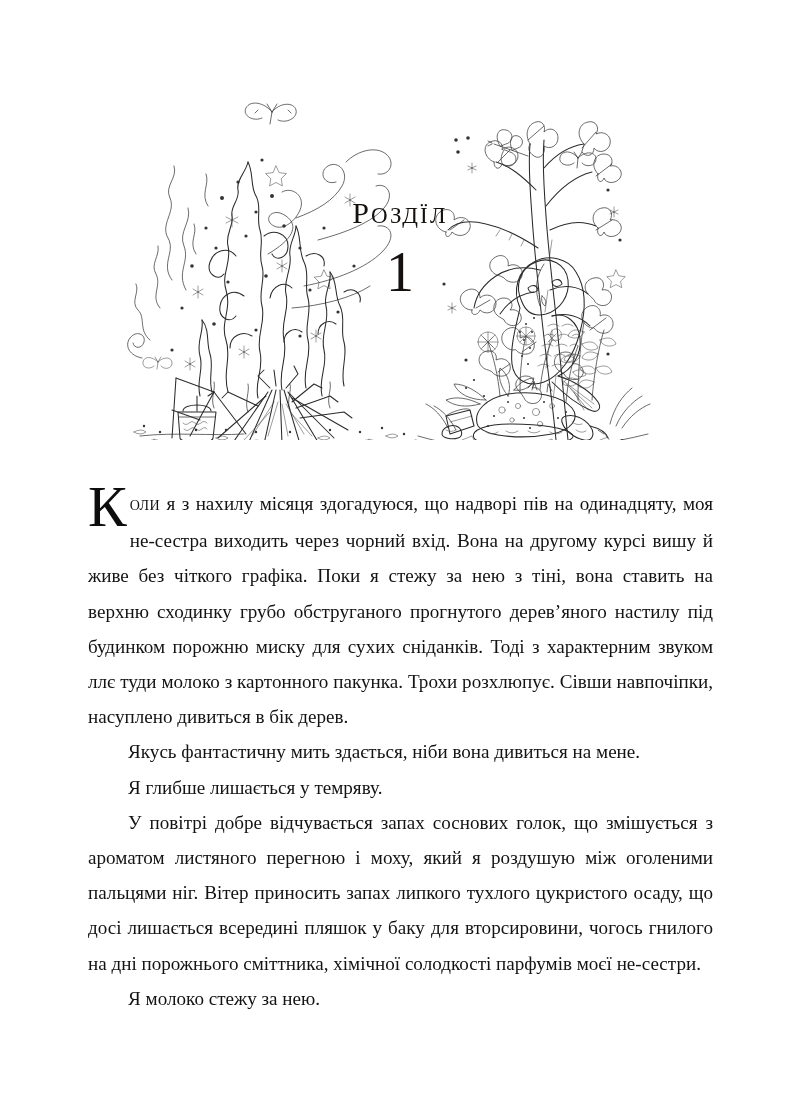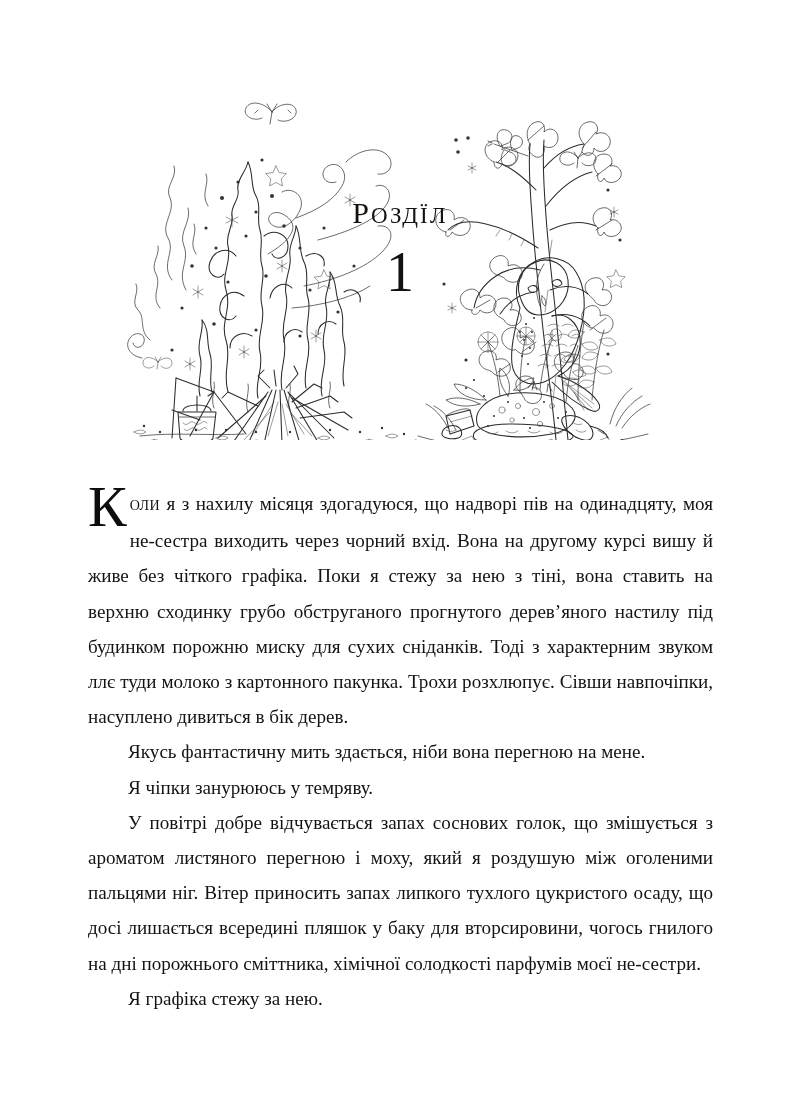--- a/index.html
+++ b/index.html
@@ -561,19 +561,19 @@
     </svg>
   </div>
 
   <div class="chapter-block">
     <div class="chapter-word"><span class="cap">Р</span><span class="sc">оздїл</span></div>
     <div class="chapter-number">1</div>
   </div>
 
   <div class="body-text">
     <p class="para first"><span class="dropcap">К</span><span class="smallcaps-run">оли</span><span> я з нахилу місяця здогадуюся, що надворі пів на оди­надцяту, моя не-сестра виходить через чорний вхід. Вона на другому курсі вишу й живе без чіткого графіка. Поки я стежу за нею з тіні, вона ставить на верхню сходинку грубо обструга­ного прогнутого дерев’яного настилу під будинком порожню миску для сухих сніданків. Тоді з характерним звуком ллє туди молоко з картонного пакунка. Трохи розхлюпує. Сівши навпо­чіпки, насуплено дивиться в бік дерев.</span></p>
-    <p class="para">Якусь фантастичну мить здається, ніби вона перегною на мене.</p>
-    <p class="para">Я чіпки занурююсь у темряву.</p>
+    <p class="para">Якусь фантастичну мить здається, ніби вона дивиться на мене.</p>
+    <p class="para">Я глибше лишається у темряву.</p>
     <p class="para">У повітрі добре відчувається запах соснових голок, що змі­шується з ароматом листяного перегною і моху, який я роз­душую між оголеними пальцями ніг. Вітер приносить запах липкого тухлого цукристого осаду, що досі лишається все­редині пляшок у баку для вторсировини, чогось гнилого на дні порожнього сміттника, хімічної солодкості парфумів моєї не-сестри.</p>
-    <p class="para">Я графіка стежу за нею.</p>
+    <p class="para">Я молоко стежу за нею.</p>
   </div>
 
 </div>
 
 </body></html>

